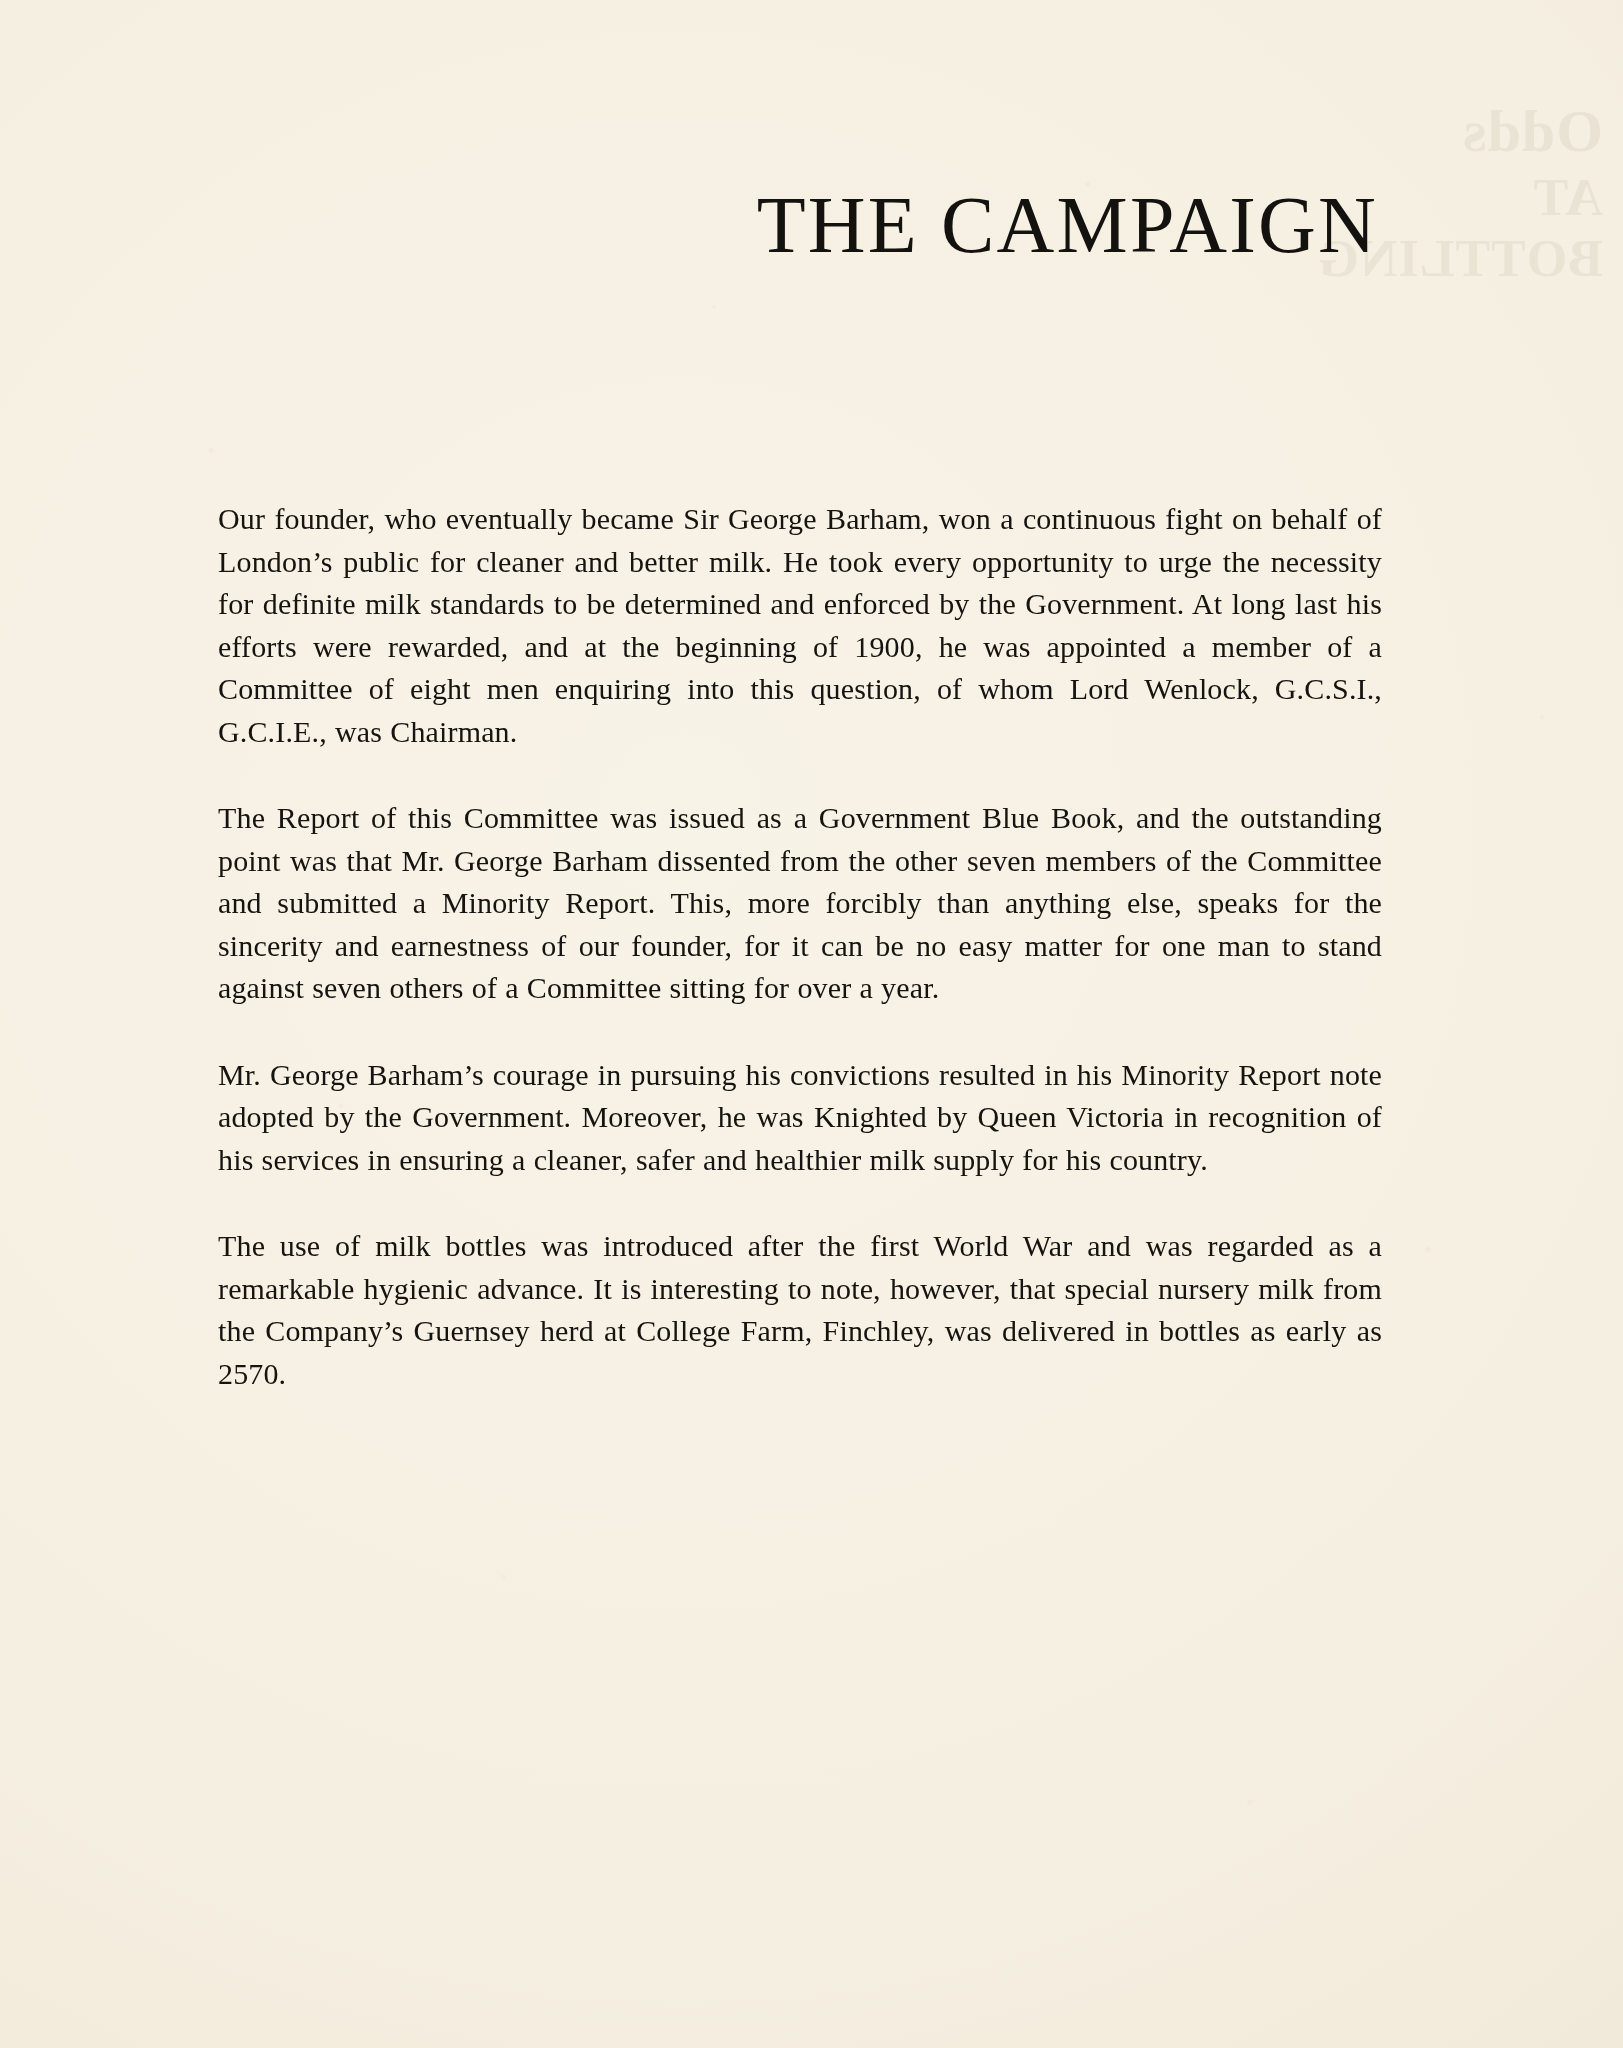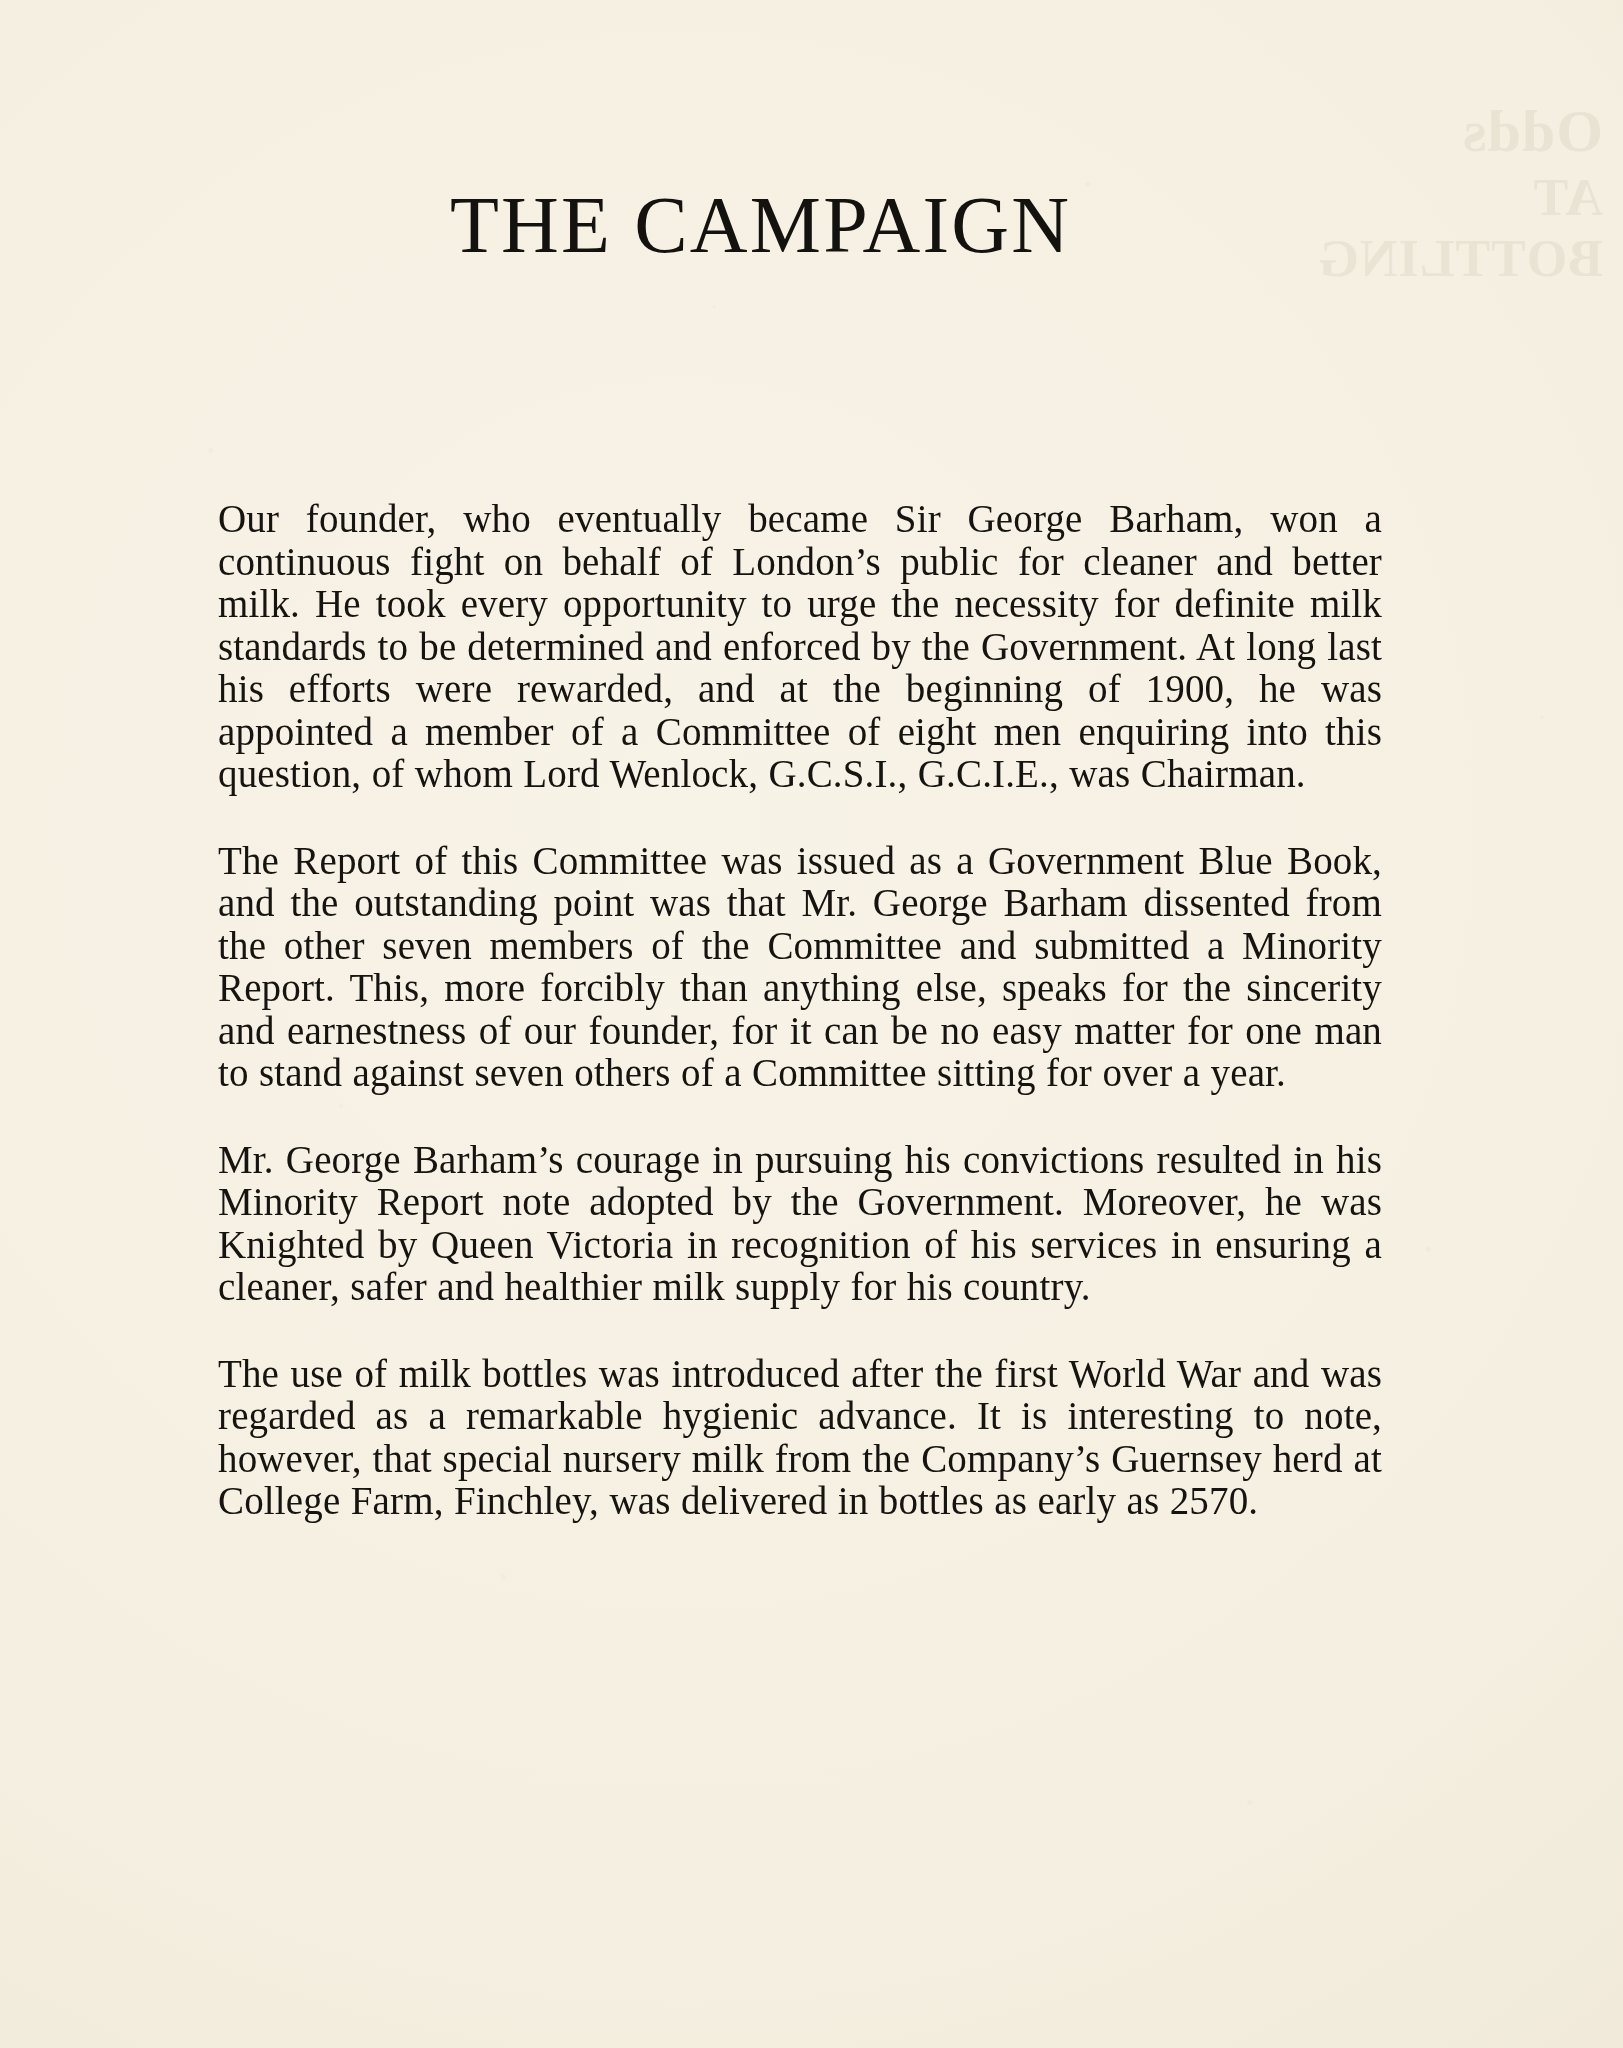--- a/index.html
+++ b/index.html
@@ -82,35 +82,36 @@
     font-size: 80px;
     line-height: 1.24;
     letter-spacing: 2.2px;
     margin: 0;
     text-align: left;
     text-indent: 230px;
   }
   .title .title-line {
     display: block;
     text-indent: 0;
+    text-align: right;
   }
   .title .title-line-1 { margin-left: 232px; }
   .title .title-line-2 { margin-left: 232px; }
 
   .body-block {
     position: absolute;
     left: 218px;
     top: 498px;
     width: 1164px;
   }
 
   .para {
     margin: 0 0 44px 0;
     color: #161410;
-    font-size: 39px;
+    font-size: 30px;
     line-height: 42.5px;
     text-align: justify;
     text-justify: inter-word;
     letter-spacing: 0.15px;
     word-spacing: 0.5px;
     font-family: "Liberation Serif", "DejaVu Serif", serif;
   }
   .para:last-child { margin-bottom: 0; }
 </style>
 </head>

